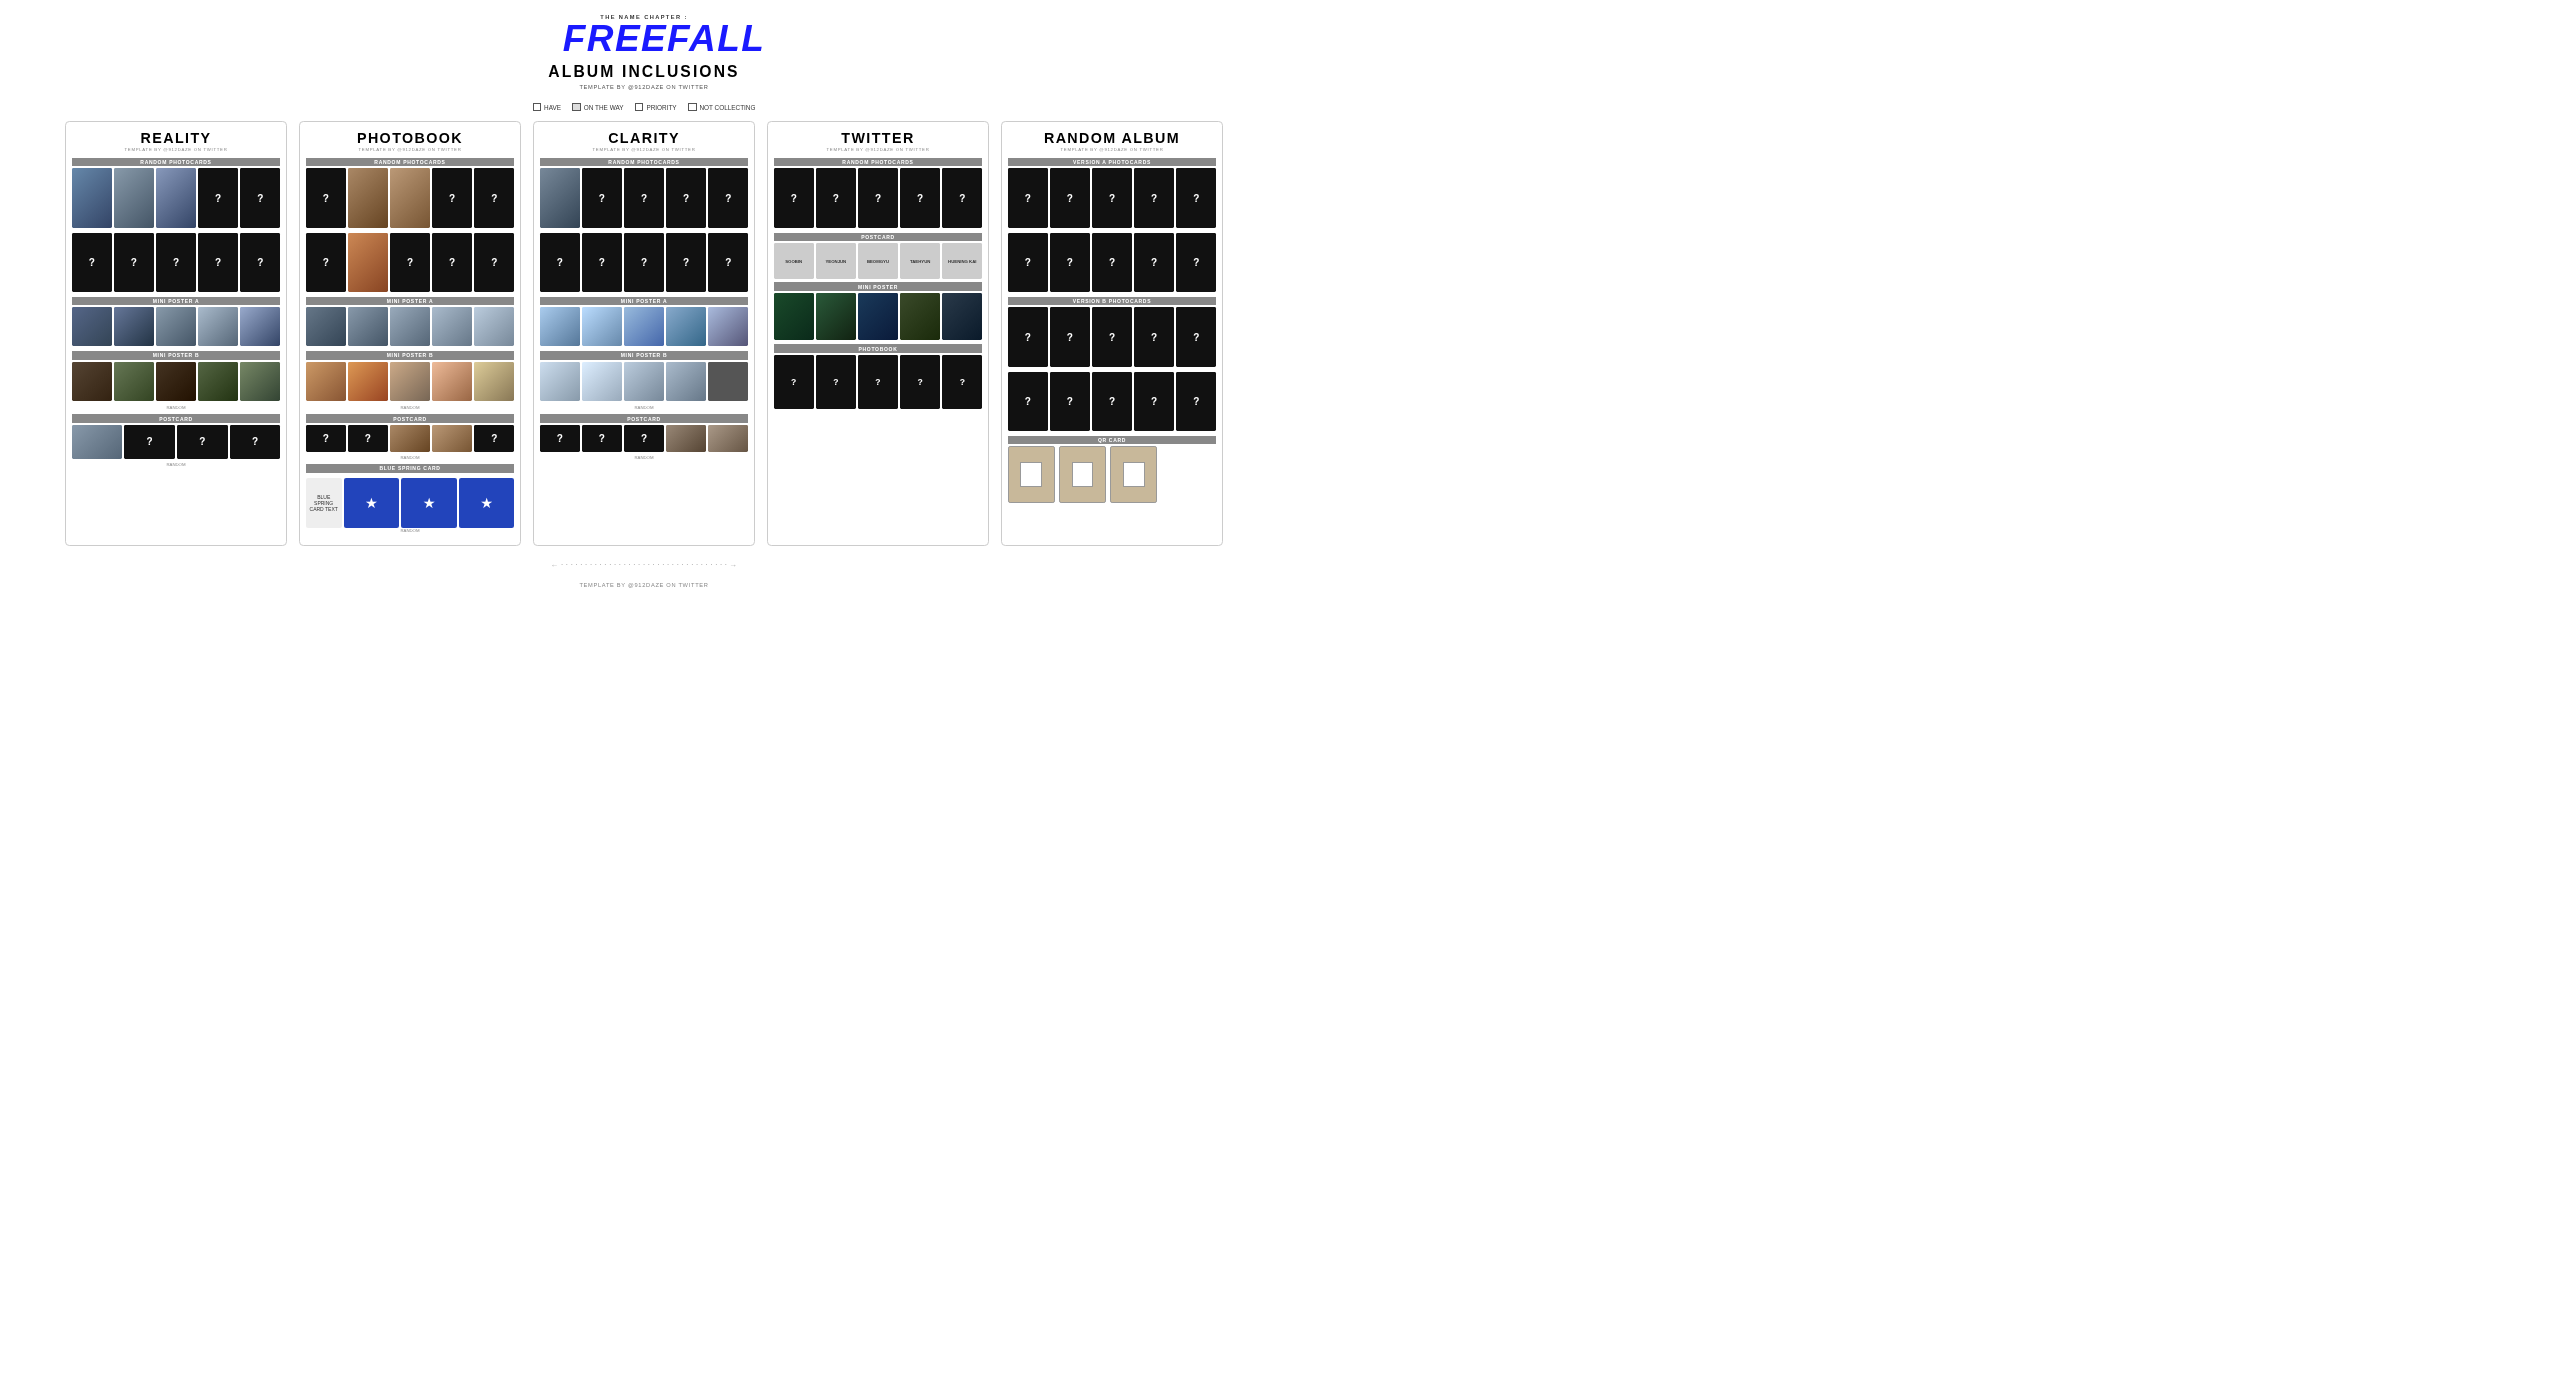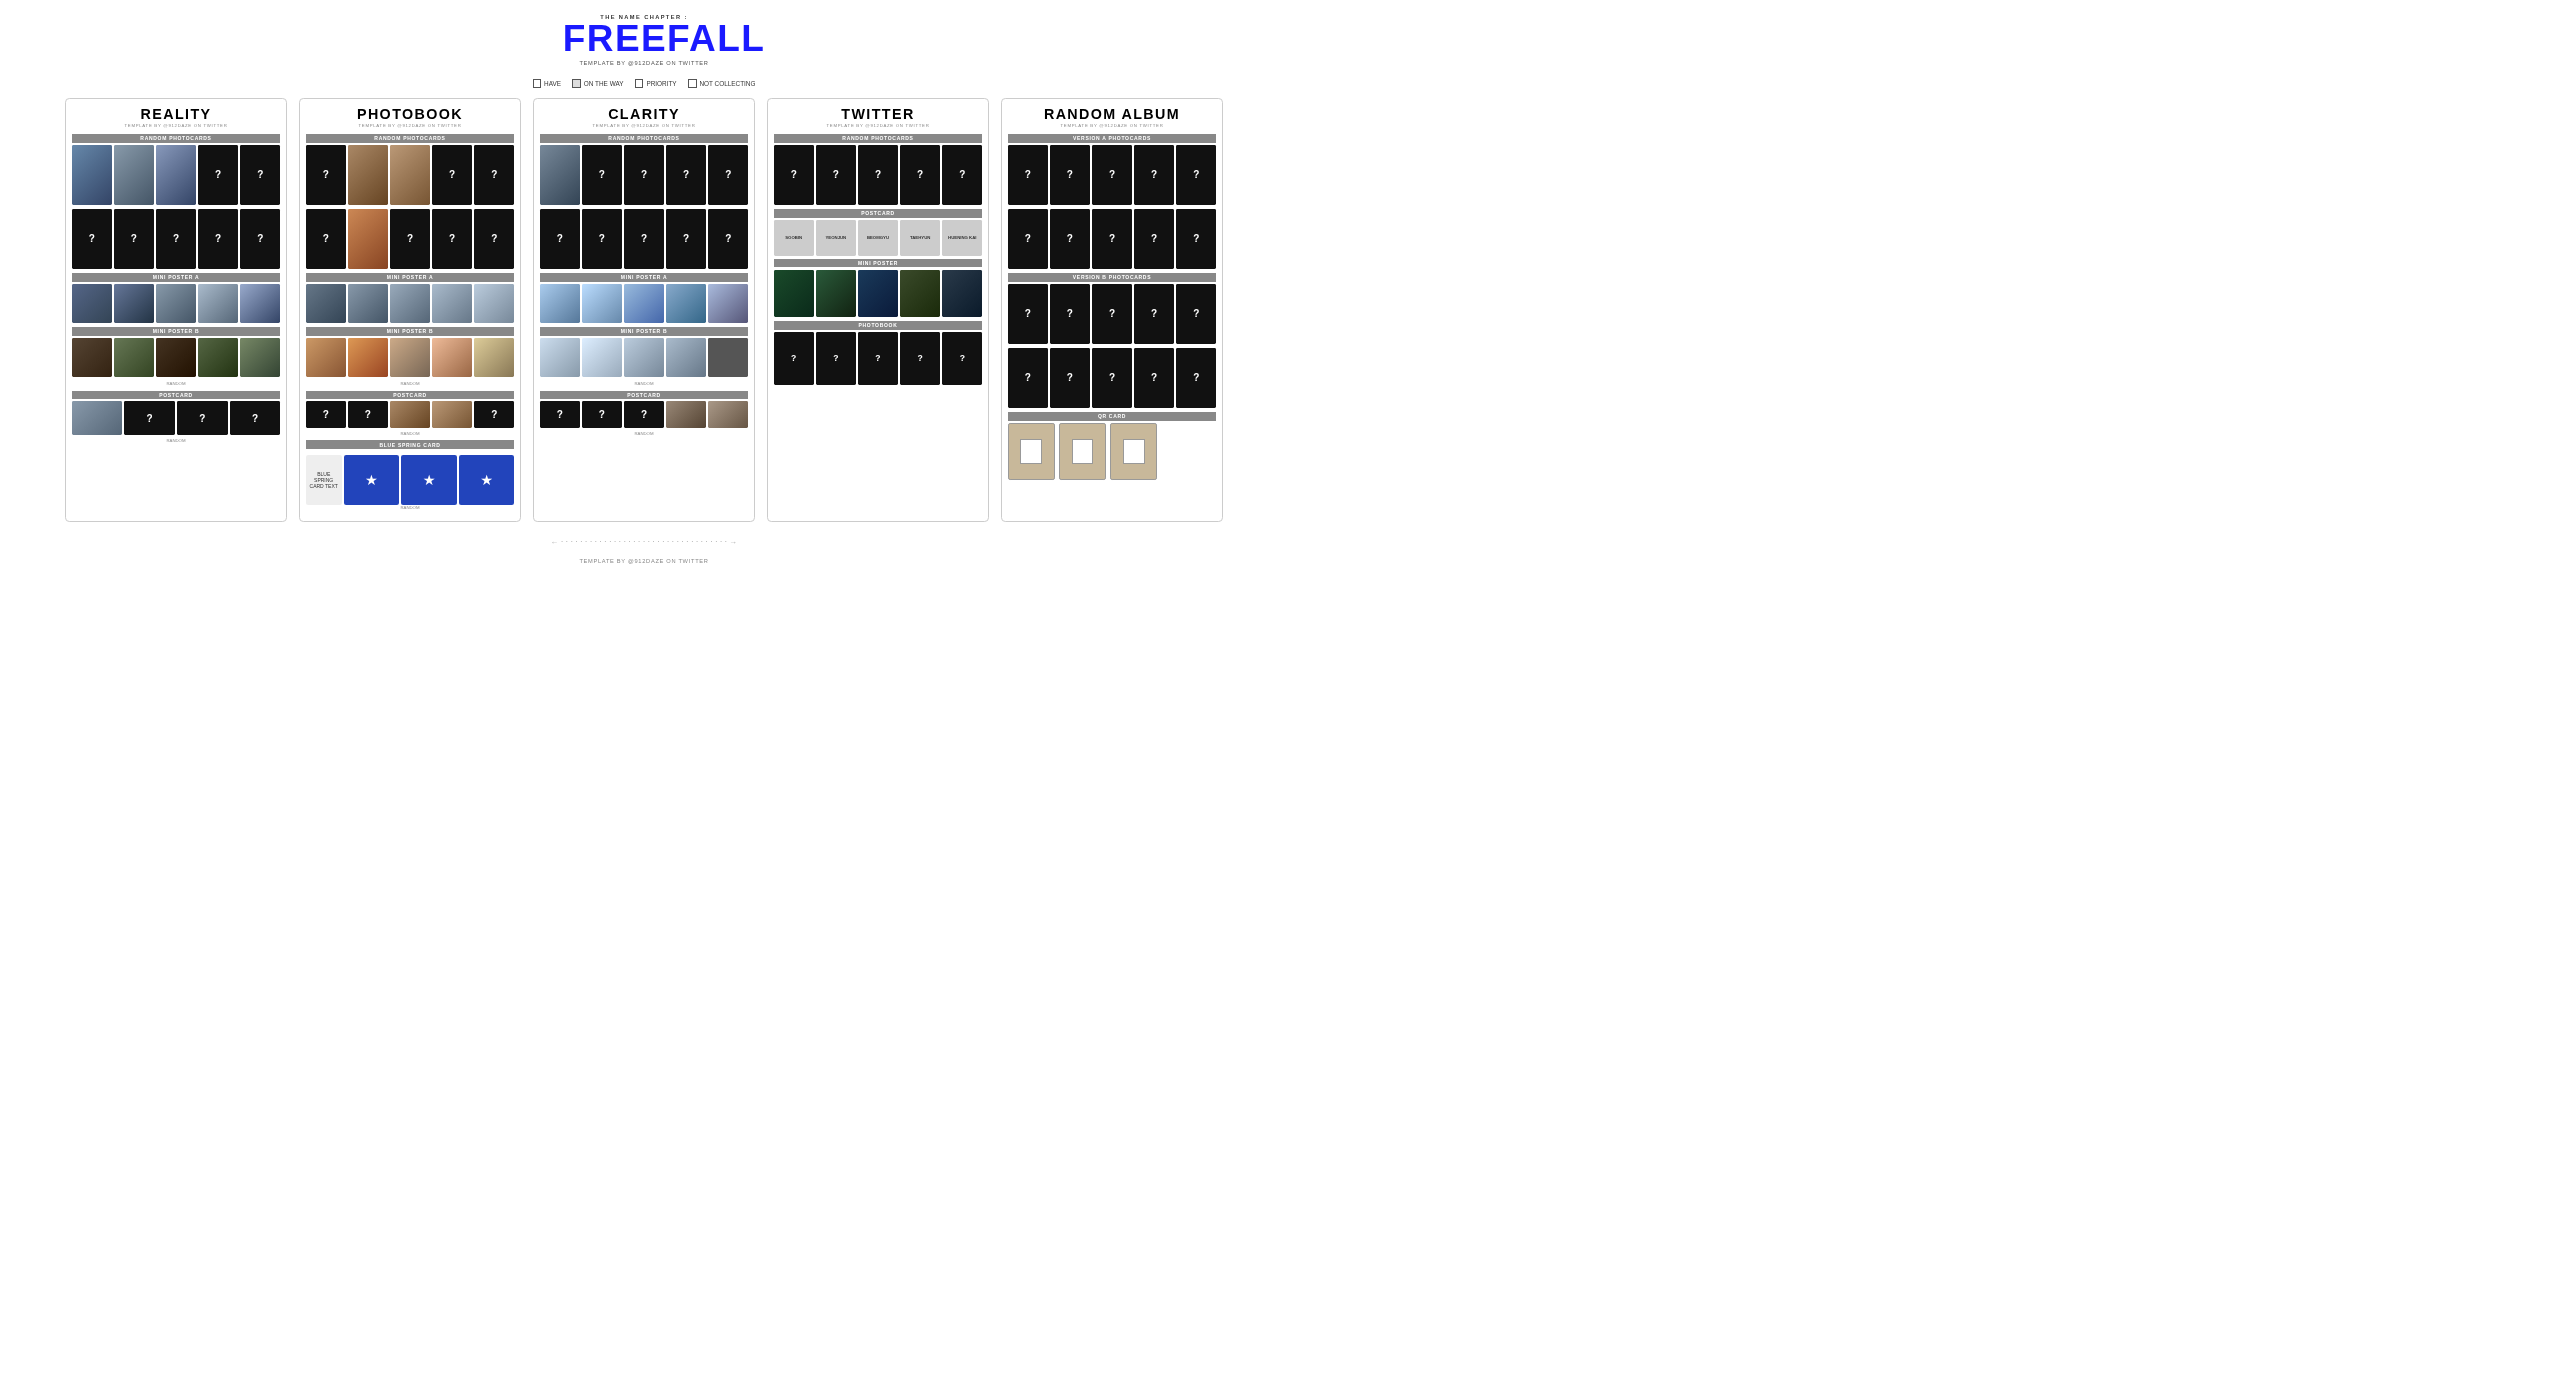--- a/index.html
+++ b/index.html
@@ -23,20 +23,21 @@
       font-weight: bold;
     }
 
     .freefall-logo {
       font-size: 37px;
       font-weight: 900;
       color: #1a1aff;
       letter-spacing: 1.4px;
       line-height: 1;
       text-transform: uppercase;
+      font-style: italic;
       padding-left: 40px;
     }
 
     .album-inclusions-title {
       font-size: 15.7px;
       font-weight: 900;
       letter-spacing: 2.1px;
       color: #000;
       margin-top: 5.7px;
     }
@@ -311,20 +312,21 @@
     .col-clarity { }
     .col-gravity { }
     .col-weverse { }
   </style>
 </head>
 <body>
 
 <div class="page-header">
   <div class="subtitle-top">THE NAME CHAPTER :</div>
   <div class="freefall-logo">FREEFALL</div>
+  <div class="album-inclusions-title">ALBUM INCLUSIONS</div>
   <div class="template-credit">TEMPLATE BY @912DAZE ON TWITTER</div>
 </div>
 
 <div class="legend">
   <div class="legend-item">
     <div class="legend-checkbox"></div>
     <span>HAVE</span>
   </div>
   <div class="legend-item">
     <div class="legend-checkbox filled"></div>

